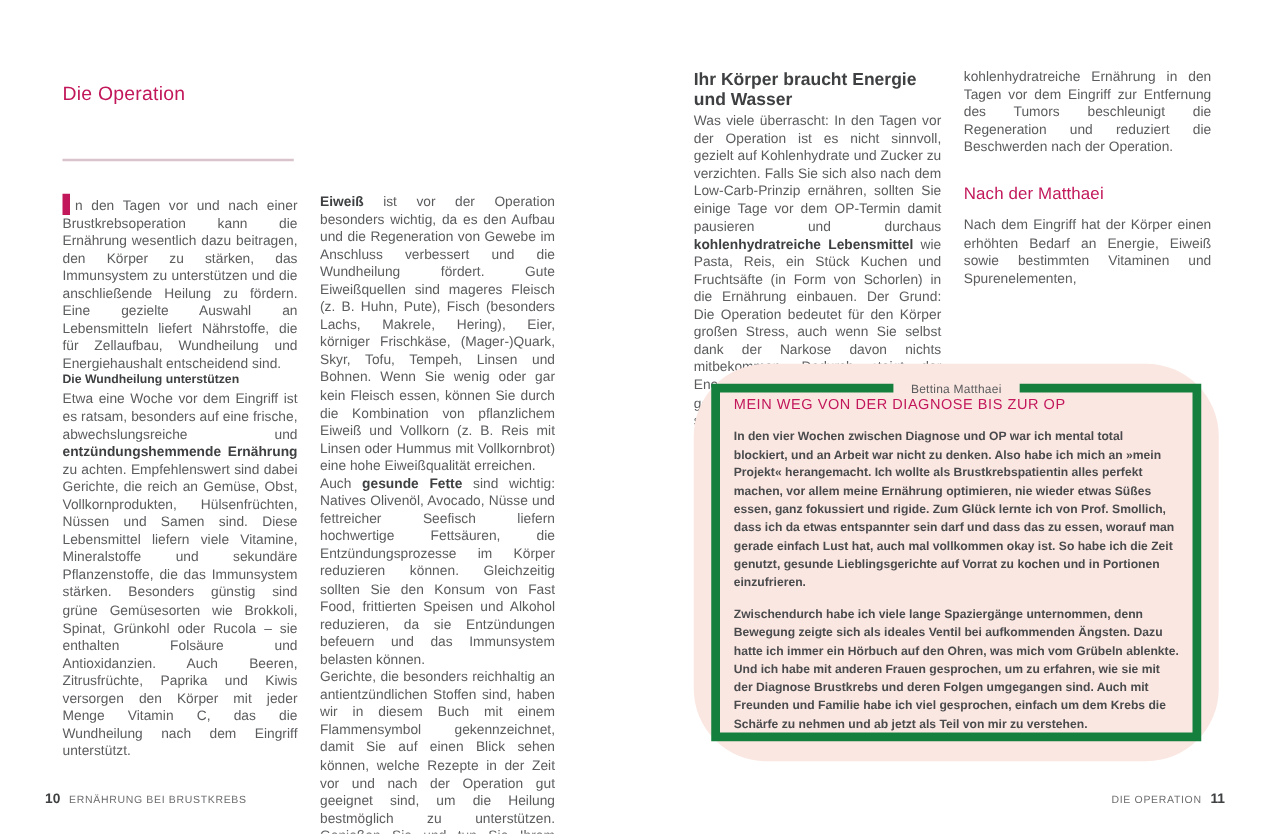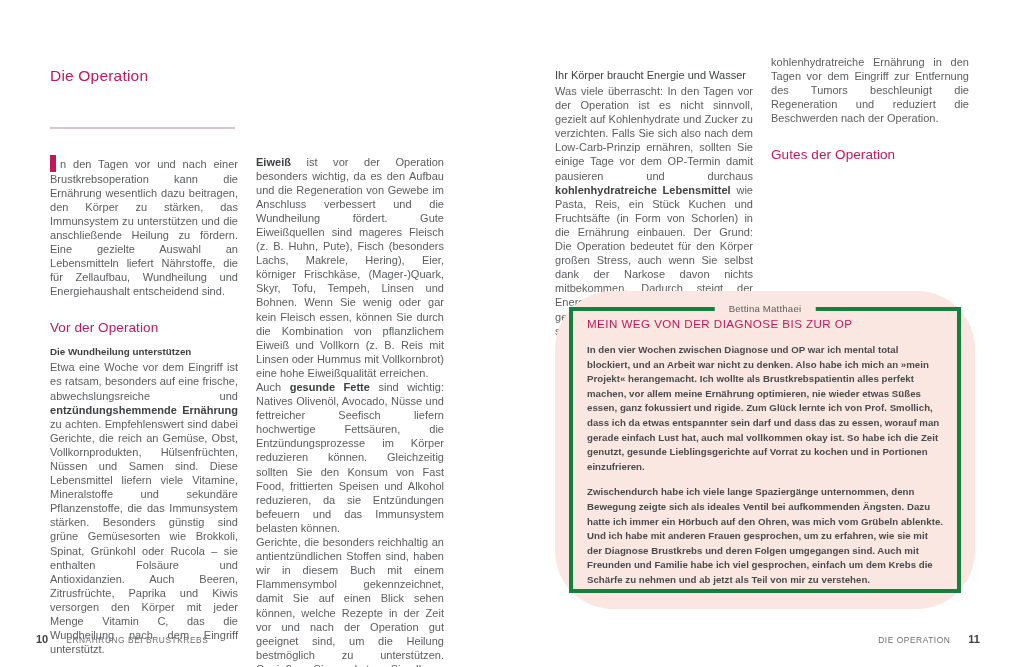--- a/index.html
+++ b/index.html
@@ -75,41 +75,41 @@
     font-size:9.8px;
     font-weight:700;
     margin:0 0 3px 0;
   }
 
   
   .rcols{display:flex;gap:18px;}
   .rcol{width:198px;}
   h4.rsub{
     color:#3f4042;
-    font-size:11px;
-    font-weight:400;
-    margin:14px 0 3px 0;
+    font-size:14px;
+    font-weight:700;
+    margin:0 0 3px 0;
   }
 
   
   .testi-wrap{
     position:absolute;
     left:45px;top:291px;
     width:420px;height:318px;
   }
   .testi-blob{
     position:absolute;
     left:0;top:0;right:0;bottom:0;
     background:#fbe7e2;
     border-radius:58px 58px 58px 58px;
   }
   .testi-frame{
     position:absolute;
     left:14px;top:16px;right:14px;bottom:16px;
-    border:4px solid #15803d;
+    border:7px solid #15803d;
     box-sizing:border-box;
   }
   .testi-name{
     position:absolute;
     top:-8px;left:50%;
     transform:translateX(-50%);
     background:#fbe7e2;
     padding:0 14px;
     font-size:9.6px;
     color:#5b5c5e;
@@ -139,21 +139,21 @@
 
   
   .footer{
     position:absolute;
     bottom:22px;
     font-size:8.4px;
     letter-spacing:.55px;
     color:#6c6d6f;
     display:flex;
     align-items:baseline;
-    gap:18px;
+    gap:7px;
   }
   .footer-left{left:36px;}
   .footer-right{right:40px;}
   .folio{
     font-size:11px;
     font-weight:700;
     color:#3f4042;
     letter-spacing:0;
   }
 </style>
@@ -167,21 +167,20 @@
     <div class="kicker">Die Operation</div>
 
 
     <div class="rule"></div>
 
     <div class="cols">
 
       <div class="col">
         <p class="body dropcap-para"><span class="dropcap"></span><span>n den Tagen vor und nach einer Brustkrebsoperation kann die Ernährung wesentlich dazu beitragen, den Körper zu stärken, das Immunsystem zu unterstützen und die anschließende Heilung zu fördern. Eine gezielte Auswahl an Lebensmitteln liefert Nährstoffe, die für Zellaufbau, Wundheilung und Energiehaushalt entscheidend sind.</span></p>
 
-        <h3 class="sec">Vor der Operation</h3>
 
         <h4 class="sub">Die Wundheilung unterstützen</h4>
 
         <p class="body"><span>Etwa eine Woche vor dem Eingriff ist es ratsam, besonders auf eine frische, abwechslungsreiche und <b>entzündungshemmende Ernährung</b> zu achten. Empfehlenswert sind dabei Gerichte, die reich an Gemüse, Obst, Vollkornprodukten, Hülsenfrüchten, Nüssen und Samen sind. Diese Lebensmittel liefern viele Vitamine, Mineralstoffe und sekundäre Pflanzenstoffe, die das Immunsystem stärken. Besonders günstig sind grüne Gemüsesorten wie Brokkoli, Spinat, Grünkohl oder Rucola – sie enthalten Folsäure und Antioxidanzien. Auch Beeren, Zitrusfrüchte, Paprika und Kiwis versorgen den Körper mit jeder Menge Vitamin C, das die Wundheilung nach dem Eingriff unterstützt.</span></p>
       </div>
 
       <div class="col">
         <p class="body"><span><b>Eiweiß</b> ist vor der Operation besonders wichtig, da es den Aufbau und die Regeneration von Gewebe im Anschluss verbessert und die Wundheilung fördert. Gute Eiweißquellen sind mageres Fleisch (z. B. Huhn, Pute), Fisch (besonders Lachs, Makrele, Hering), Eier, körniger Frischkäse, (Mager-)Quark, Skyr, Tofu, Tempeh, Linsen und Bohnen. Wenn Sie wenig oder gar kein Fleisch essen, können Sie durch die Kombination von pflanzlichem Eiweiß und Vollkorn (z. B. Reis mit Linsen oder Hummus mit Vollkornbrot) eine hohe Eiweißqualität erreichen.</span></p>
         <p class="body"><span>Auch <b>gesunde Fette</b> sind wichtig: Natives Olivenöl, Avocado, Nüsse und fettreicher Seefisch liefern hochwertige Fettsäuren, die Entzündungsprozesse im Körper reduzieren können. Gleichzeitig sollten Sie den Konsum von Fast Food, frittierten Speisen und Alkohol reduzieren, da sie Entzündungen befeuern und das Immunsystem belasten können.</span></p>
         <p class="body">Gerichte, die besonders reichhaltig an antientzündlichen Stoffen sind, haben wir in diesem Buch mit einem Flammensymbol gekennzeichnet, damit Sie auf einen Blick sehen können, welche Rezepte in der Zeit vor und nach der Operation gut geeignet sind, um die Heilung bestmöglich zu unterstützen. Genießen Sie und tun Sie Ihrem Körper Gutes.</p>
@@ -200,22 +199,23 @@
     <div class="rcols">
 
       <div class="rcol">
         <h4 class="rsub">Ihr Körper braucht Energie und Wasser</h4>
         <p class="body"><span>Was viele überrascht: In den Tagen vor der Operation ist es nicht sinnvoll, gezielt auf Kohlenhydrate und Zucker zu verzichten. Falls Sie sich also nach dem Low-Carb-Prinzip ernähren, sollten Sie einige Tage vor dem OP-Termin damit pausieren und durchaus <b>kohlenhydratreiche Lebensmittel</b> wie Pasta, Reis, ein Stück Kuchen und Fruchtsäfte (in Form von Schorlen) in die Ernährung einbauen. Der Grund: Die Operation bedeutet für den Körper großen Stress, auch wenn Sie selbst dank der Narkose davon nichts mitbekommen. Dadurch steigt der Energiebedarf massiv an und gut gefüllte Kohlenhydratspeicher im Körper sind dafür eine wichtige Quelle. Eine</span></p>
       </div>
 
       <div class="rcol">
         <p class="body">kohlenhydratreiche Ernährung in den Tagen vor dem Eingriff zur Entfernung des Tumors beschleunigt die Regeneration und reduziert die Beschwerden nach der Operation.</p>
 
-        <h3 class="sec">Gutes der Operation</h3>
-
+        <h3 class="sec">Nach der Matthaei</h3>
+
+        <p class="body">Nach dem Eingriff hat der Körper einen erhöhten Bedarf an Energie, Eiweiß sowie bestimmten Vitaminen und Spurenelementen,</p>
       </div>
 
     </div>
 
     <div class="testi-wrap">
       <div class="testi-blob"></div>
       <div class="testi-frame">
         <div class="testi-name">Bettina Matthaei</div>
       </div>
       <div class="testi-inner">

